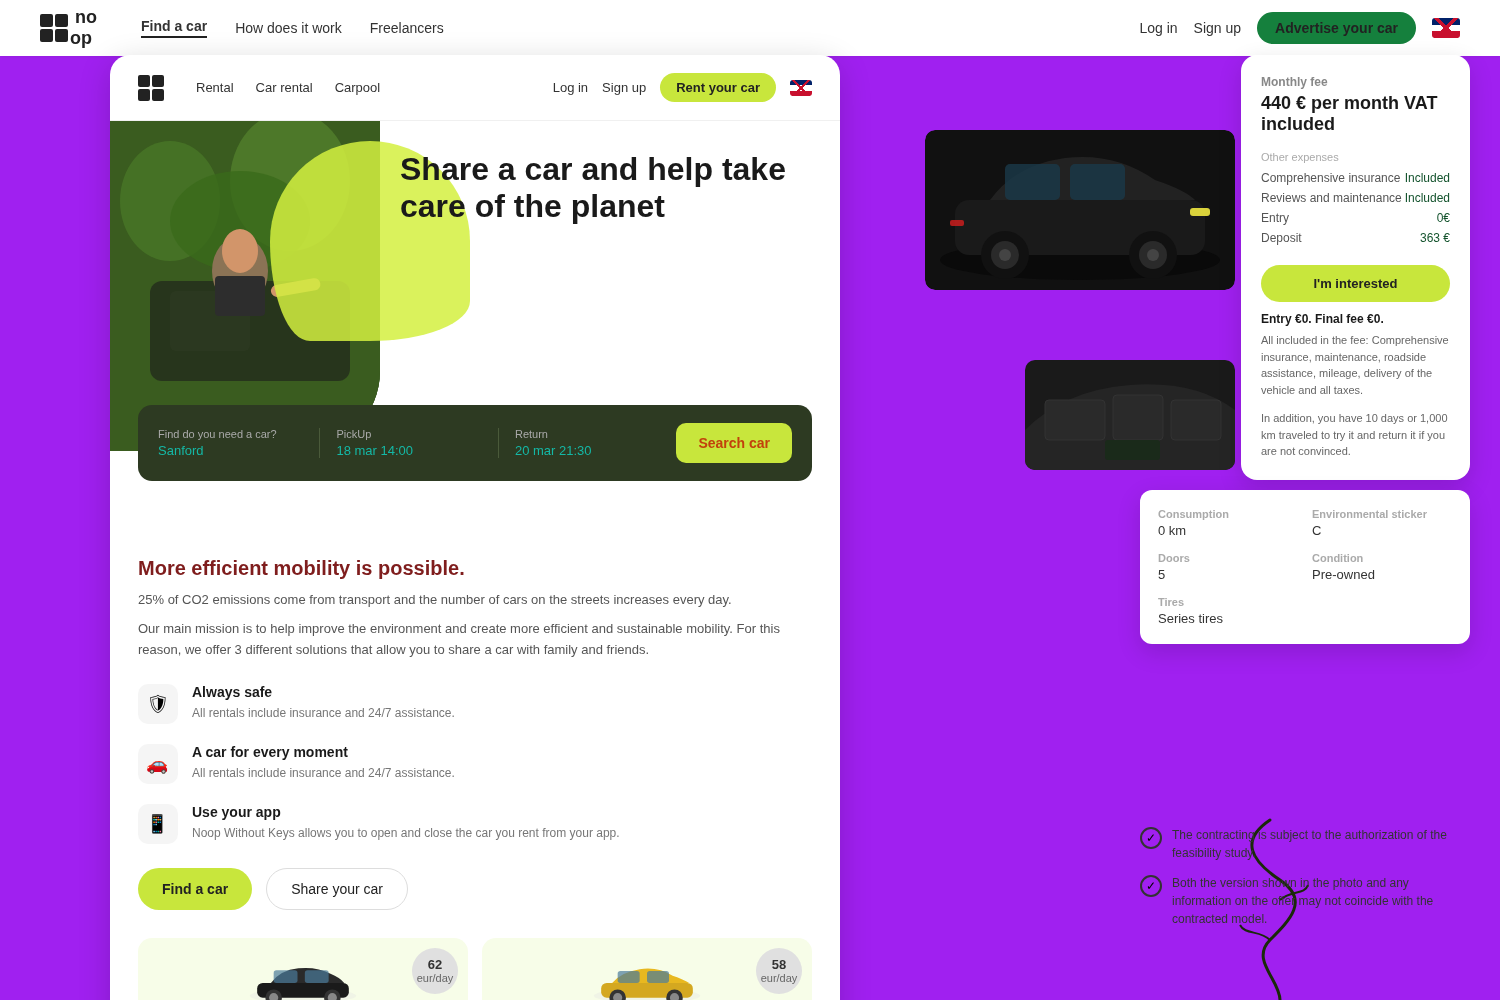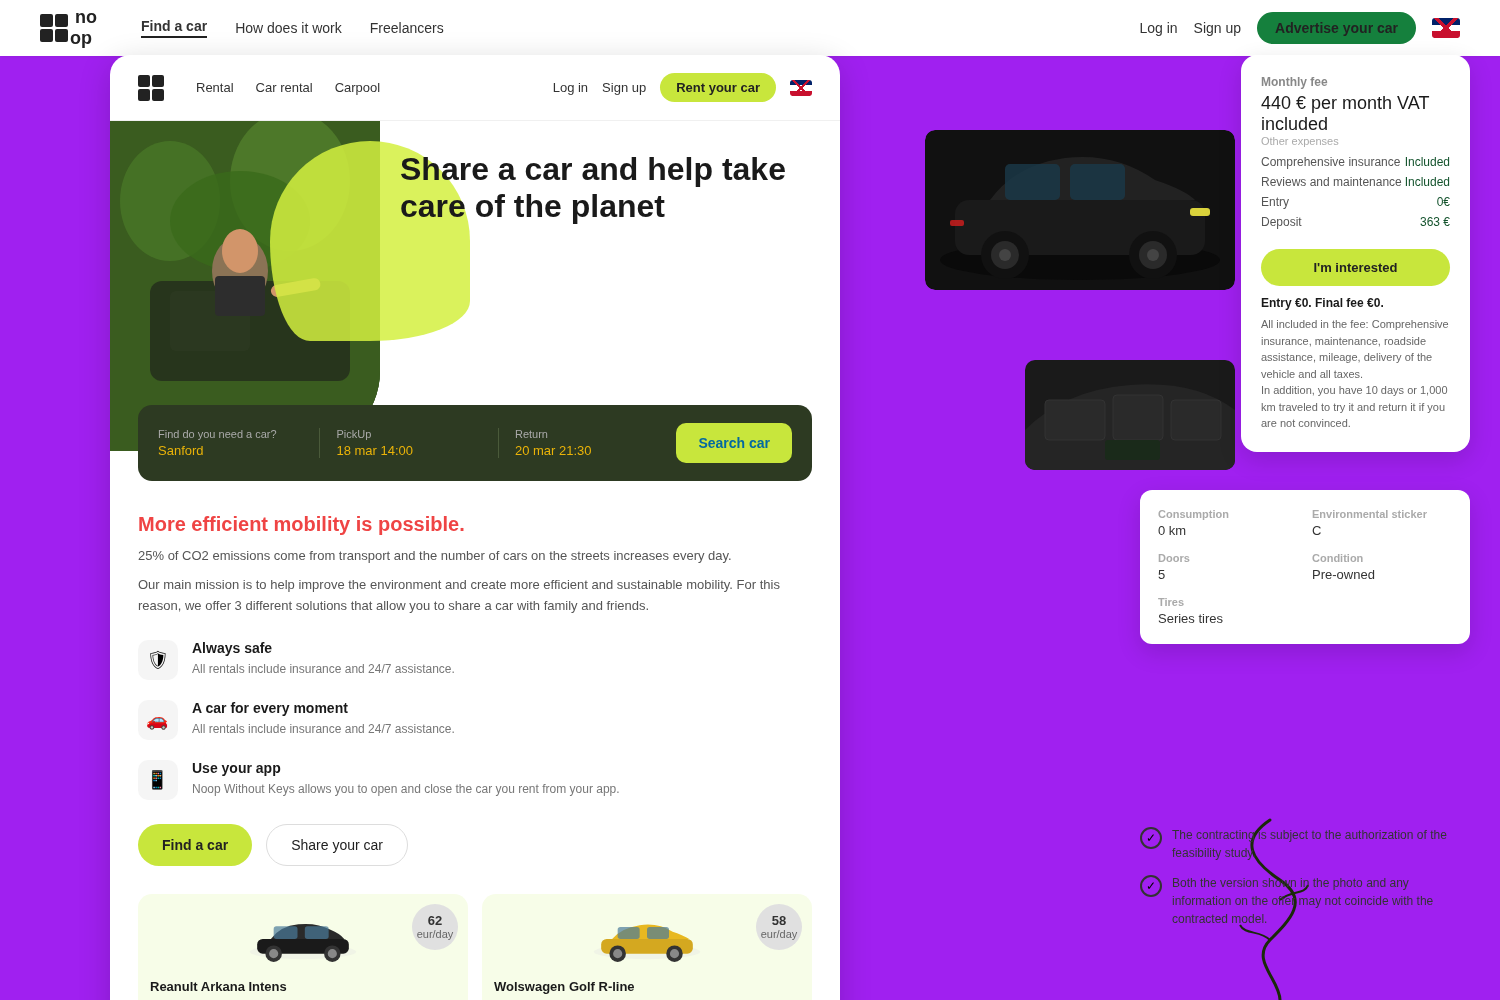--- a/index.html
+++ b/index.html
@@ -180,36 +180,37 @@
       gap: 16px;
       position: absolute;
       bottom: -20px;
       left: 28px; right: 28px;
       z-index: 3;
     }
     .search-field {
       display: flex; flex-direction: column; gap: 3px; flex: 1;
     }
     .search-field label { font-size: 11px; color: #aaa; }
-    .search-field span { font-size: 13px; color: #eab308; font-weight: 500; }
+    .search-field span { font-size: 13px; color: #14b8a6; font-weight: 500; }
     .search-divider { width: 1px; height: 30px; background: #4a5a3a; }
     .btn-search {
-      background: #c8e63c; color: #0369a1; border: none;
+      background: #c8e63c; color: #c2410c; border: none;
       padding: 12px 22px; border-radius: 10px;
       font-size: 14px; font-weight: 700; cursor: pointer;
       white-space: nowrap;
     }
 
     
     .body-content {
       padding: 52px 28px 28px;
     }
     .section-title {
-      font-size: 20px; font-weight: 700; color: #ef4444;
+      font-size: 20px; font-weight: 700; color: #7f1d1d;
       margin-bottom: 10px;
+      margin-top: 44px;
     }
     .section-text {
       font-size: 13px; color: #555; line-height: 1.6;
       margin-bottom: 8px;
     }
 
     
     .features-list { margin: 24px 0; }
     .feature-item {
       display: flex; align-items: flex-start; gap: 14px;
@@ -283,21 +284,21 @@
       width: 229px;
       background: white;
       border-radius: 16px;
       padding: 20px;
       z-index: 10;
       box-shadow: 0 8px 24px rgba(0,0,0,0.14);
       max-height: 440px;
       overflow: hidden;
     }
     .right-panel h3 { font-size: 12px; color: #888; margin-bottom: 4px; }
-    .right-panel .price-main { font-size: 18px; font-weight: 400; color: #1a1a1a; }
+    .right-panel .price-main { font-size: 18px; font-weight: 700; color: #1a1a1a; margin-bottom: 16px; }
     .right-panel .section-label { font-size: 11px; color: #aaa; margin-bottom: 8px; font-weight: 500; }
     .expense-row {
       display: flex; justify-content: space-between;
       font-size: 12px; color: #555; margin-bottom: 6px;
     }
     .expense-row .val { color: #14532d; font-weight: 500; }
     .btn-interested {
       background: #c8e63c; color: #222; border: none;
       width: 100%; padding: 11px; border-radius: 20px;
       font-size: 13px; font-weight: 600; cursor: pointer;
@@ -569,21 +570,21 @@
   </div>
   <div class="expense-row">
     <span>Deposit</span>
     <span class="val">363 €</span>
   </div>
 
   <button class="btn-interested">I'm interested</button>
 
   <div class="entry-info">Entry €0. Final fee €0.</div>
   <div class="entry-desc">All included in the fee: Comprehensive insurance, maintenance, roadside assistance, mileage, delivery of the vehicle and all taxes.</div>
-  <div class="entry-desc" style="margin-top:0">In addition, you have 10 days or 1,000 km traveled to try it and return it if you are not convinced.</div>
+  <div class="entry-desc" style="margin-top:12px">In addition, you have 10 days or 1,000 km traveled to try it and return it if you are not convinced.</div>
 </div>
 
 <div style="position:absolute;top:360px;right:265px;width:210px;height:110px;z-index:8;overflow:hidden;border-radius:10px;">
   <svg viewBox="0 0 210 110" style="width:100%;height:100%">
     <rect width="210" height="110" fill="#1a1a1a" rx="8"></rect>
     <path d="M0 70 Q40 30 105 25 Q170 20 210 50 L210 110 L0 110Z" fill="#252525"></path>
     <rect x="20" y="40" width="60" height="40" rx="4" fill="#2a2a2a" stroke="#333" stroke-width="1"></rect>
     <rect x="88" y="35" width="50" height="45" rx="4" fill="#2a2a2a" stroke="#333" stroke-width="1"></rect>
     <rect x="146" y="40" width="50" height="40" rx="4" fill="#2a2a2a" stroke="#333" stroke-width="1"></rect>
     <rect x="80" y="80" width="55" height="20" rx="3" fill="#1a2a1a"></rect>

